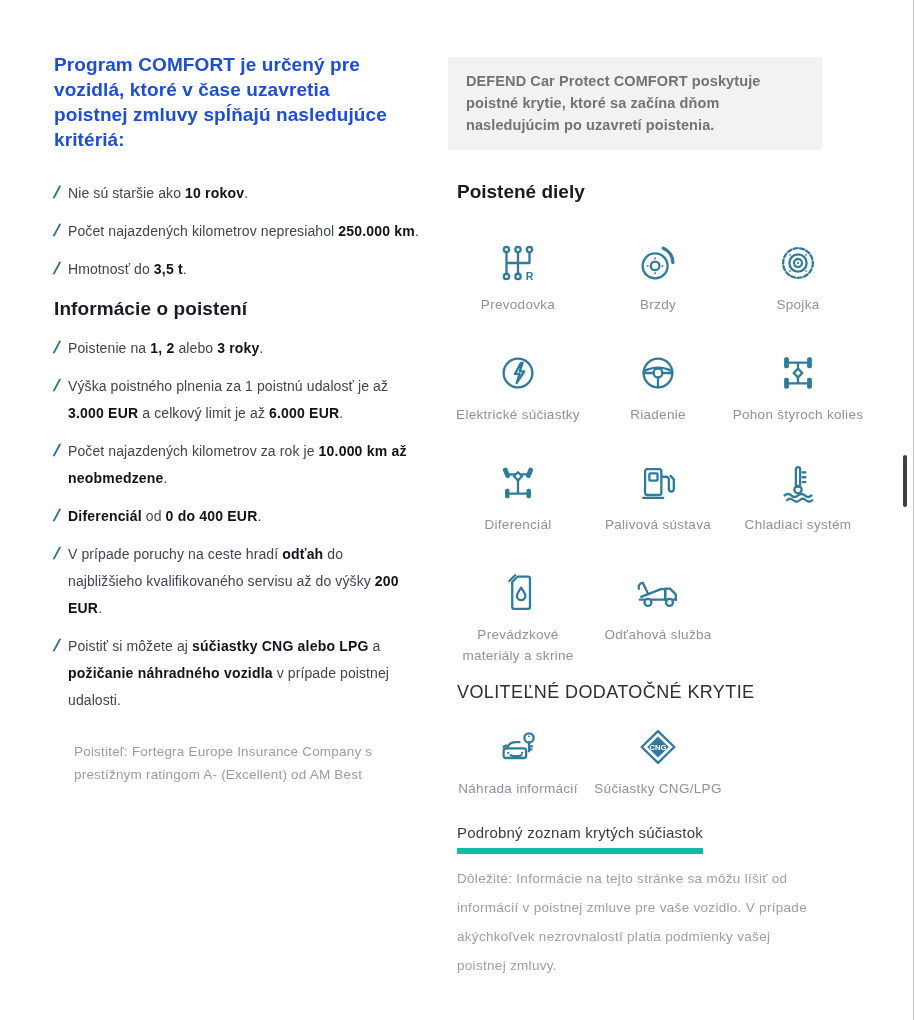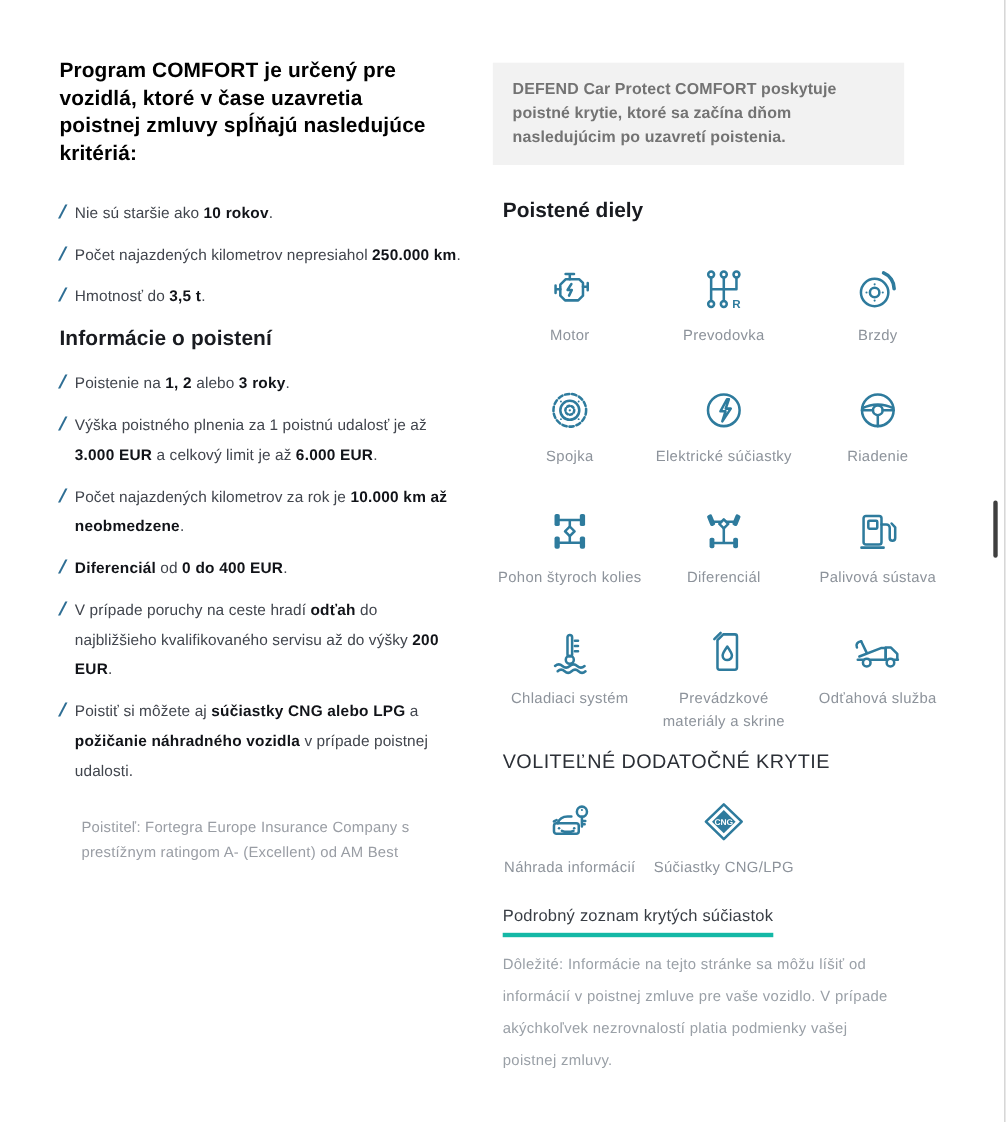--- a/index.html
+++ b/index.html
@@ -1,41 +1,41 @@
 <!DOCTYPE html>
 <html><head>
 <meta charset="utf-8">
 <style>
   html,body{margin:0;padding:0;background:#fff;}
   body{width:915px;height:1020px;overflow:hidden;font-family:"Liberation Sans",sans-serif;-webkit-font-smoothing:antialiased;}
   .page{position:relative;width:915px;height:1020px;background:#fff;}
 
   
   .left-col{position:absolute;left:54px;top:52px;width:382px;}
-  .intro-heading{width:352px;font-size:19px;font-weight:bold;color:#000000;line-height:25px;margin:0 0 28px 0;letter-spacing:.1px;}
+  .intro-heading{width:352px;font-size:19px;font-weight:bold;color:#1d4ed8;line-height:25px;margin:0 0 28px 0;letter-spacing:.1px;}
   .section-heading{font-size:19px;font-weight:bold;color:#191b20;line-height:24px;margin:14px 0 14px 0;letter-spacing:.1px;}
   ul.bullets{list-style:none;margin:0;padding:0;}
   .bullet-item{display:flex;align-items:flex-start;margin:0 0 11px 0;}
   .slash{flex:0 0 14px;width:14px;color:#2e6e94;font-weight:bold;font-style:italic;font-size:17px;line-height:26px;transform:skewX(-8deg);}
   .bullet-text{flex:1;max-width:352px;font-size:14px;line-height:27px;color:#41454d;letter-spacing:.1px;}
   .bullet-text b{font-weight:bold;color:#111318;letter-spacing:.2px;}
   .insurer-note{margin-top:26px;width:312px;font-size:13.5px;line-height:23px;color:#999da4;letter-spacing:.2px;margin-left:20px;}
 
   
   .right-col{position:absolute;left:448px;top:57px;width:432px;}
   .banner{box-sizing:border-box;width:374px;background:#f2f2f2;padding:13px 18px 14px 18px;font-size:14.5px;font-weight:bold;color:#737373;line-height:22px;letter-spacing:.1px;}
   .covered-heading{margin:30px 0 0 9px;font-size:19px;font-weight:bold;color:#191b20;line-height:24px;}
   .parts-grid{display:grid;grid-template-columns:140px 140px 140px;row-gap:35px;margin-top:36px;}
   .part-cell{display:flex;flex-direction:column;align-items:center;}
   .part-icon{width:46px;height:46px;color:#2e7b9d;}
   .part-icon svg{width:46px;height:46px;display:block;}
   .part-label{margin-top:8px;font-size:13.5px;line-height:21px;color:#8d939b;text-align:center;letter-spacing:.3px;}
   .optional-heading{margin:16px 0 0 9px;font-size:18px;font-weight:normal;color:#2b2f36;letter-spacing:.4px;line-height:20px;}
   .optional-grid{margin-top:22px;}
-  .parts-link{display:inline-block;margin:24px 0 0 9px;font-size:15px;color:#383d44;letter-spacing:.2px;line-height:20px;text-decoration:none;padding-bottom:5px;border-bottom:4px solid #14b8a6;cursor:pointer;}
+  .parts-link{display:inline-block;margin:24px 0 0 9px;font-size:15px;color:#383d44;letter-spacing:.2px;line-height:20px;text-decoration:none;padding-bottom:5px;border-bottom:6px solid #14b8a6;cursor:pointer;}
   .disclaimer{margin:10px 0 0 9px;width:358px;font-size:13.5px;line-height:29px;color:#9aa0a7;letter-spacing:.3px;}
 
   
   .panel-border{position:absolute;top:0;bottom:0;right:1px;width:1px;background:#c6c6c6;}
   .scroll-thumb{position:absolute;left:903px;top:455px;width:4px;height:52px;background:#3f3f3f;border-radius:2px;cursor:pointer;}
 </style>
 </head>
 <body>
 
 <div class="page">
@@ -83,32 +83,20 @@
           <span class="bullet-text"><span>Poistiť si môžete aj </span><b>súčiastky CNG alebo LPG</b><span> a </span><b>požičanie náhradného vozidla</b><span> v prípade poistnej udalosti.</span></span>
         </li>
       </ul>
     <p class="insurer-note">Poistiteľ: Fortegra Europe Insurance Company s prestížnym ratingom A- (Excellent) od AM Best</p>
   </div>
 
   <div class="right-col">
     <div class="banner">DEFEND Car Protect COMFORT poskytuje poistné krytie, ktoré sa začína dňom nasledujúcim po uzavretí poistenia.</div>
     <h3 class="covered-heading">Poistené diely</h3>
     <div class="parts-grid" id="covered-grid">
-        <div class="part-cell">
-          <div class="part-icon">
-            <svg viewBox="0 0 48 48" fill="none" stroke="currentColor" stroke-width="2.4" stroke-linecap="round" stroke-linejoin="round">
-              <path d="M20 9.5 h8 M24 9.5 v5"></path>
-              <path d="M15 19.5 l5 -5 h13 l3.5 3.5 v12 l-4.5 4.5 H19.5 l-4.5 -4.5 z"></path>
-              <path d="M15 24 h-4.5 M10.5 20.5 v7"></path>
-              <path d="M36.5 21.5 h4.5 M41 18 v7"></path>
-              <path d="M25.5 19 l-3.6 5.6 h4 l-2.6 5.4"></path>
-            </svg>
-          </div>
-          <div class="part-label">Motor</div>
-        </div>
         <div class="part-cell">
           <div class="part-icon">
             <svg viewBox="0 0 48 48" fill="none" stroke="currentColor" stroke-width="2.4" stroke-linecap="round" stroke-linejoin="round">
               <circle cx="12" cy="10" r="2.8"></circle>
               <circle cx="24" cy="10" r="2.8"></circle>
               <circle cx="36" cy="10" r="2.8"></circle>
               <circle cx="12" cy="38" r="2.8"></circle>
               <circle cx="24" cy="38" r="2.8"></circle>
               <path d="M12 12.8 V35.2 M24 12.8 V35.2 M36 12.8 V24 M12 24 H36"></path>
               <text x="36" y="42" text-anchor="middle" font-size="11" font-weight="bold" fill="currentColor" stroke="none" font-family="Liberation Sans,sans-serif">R</text>

